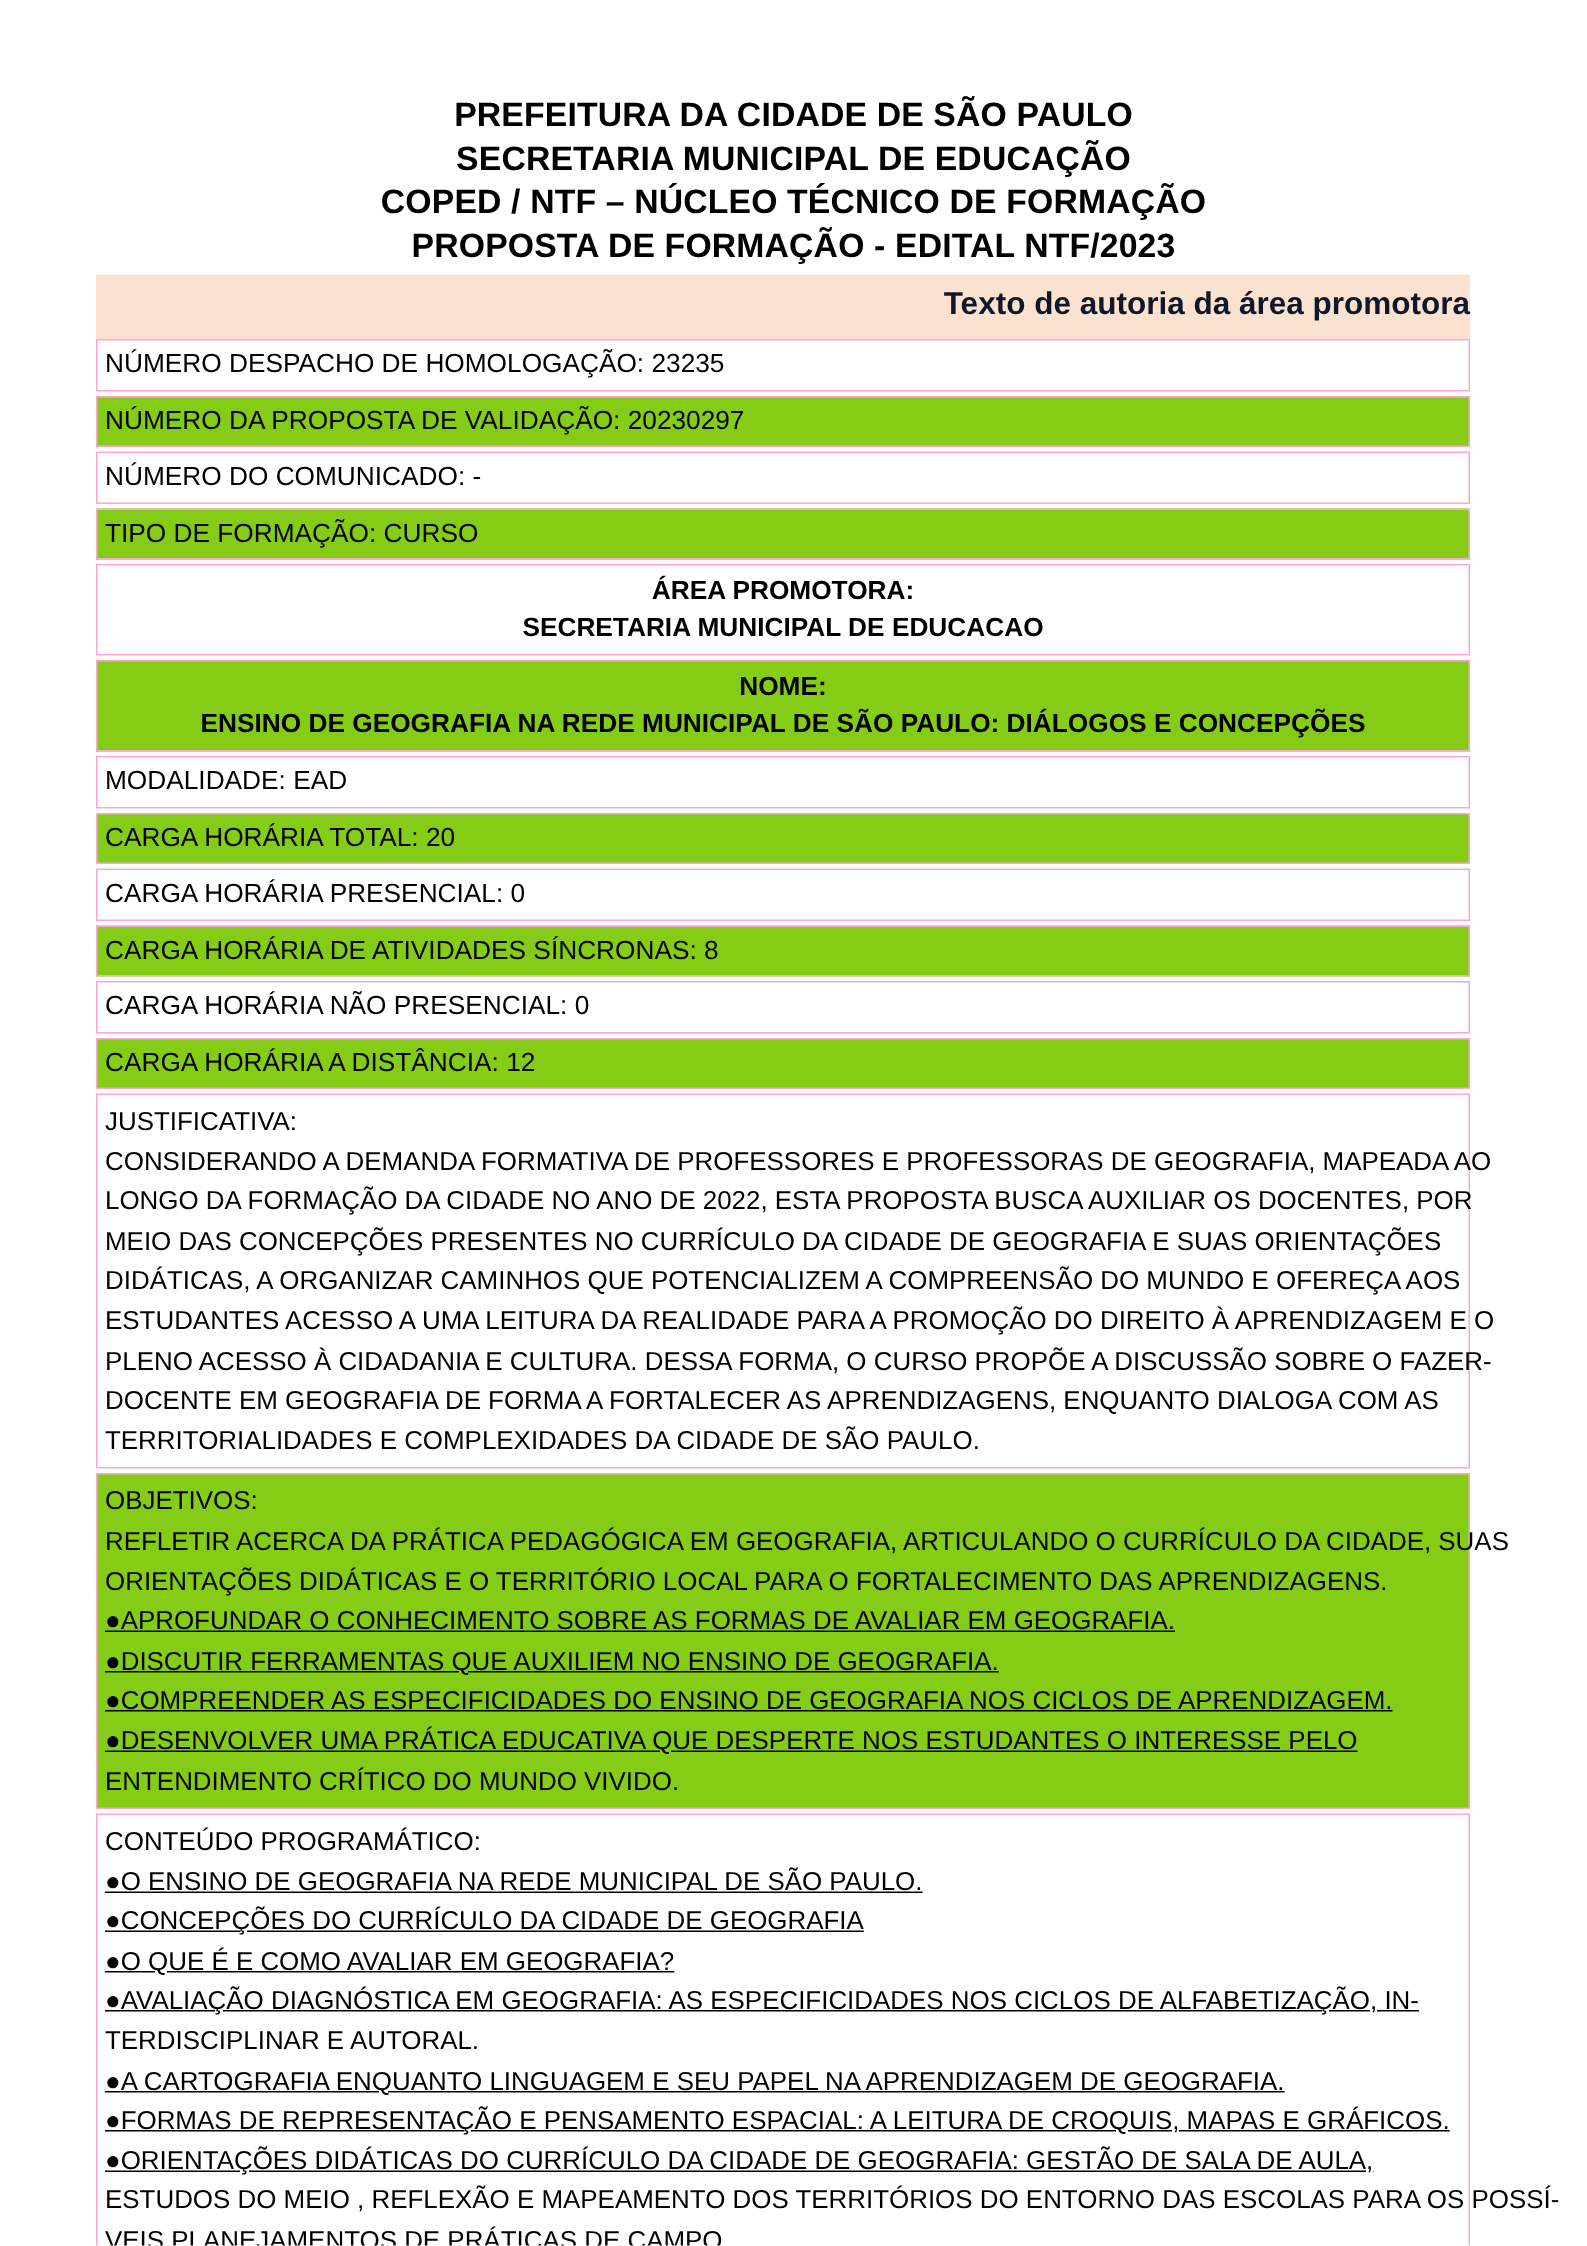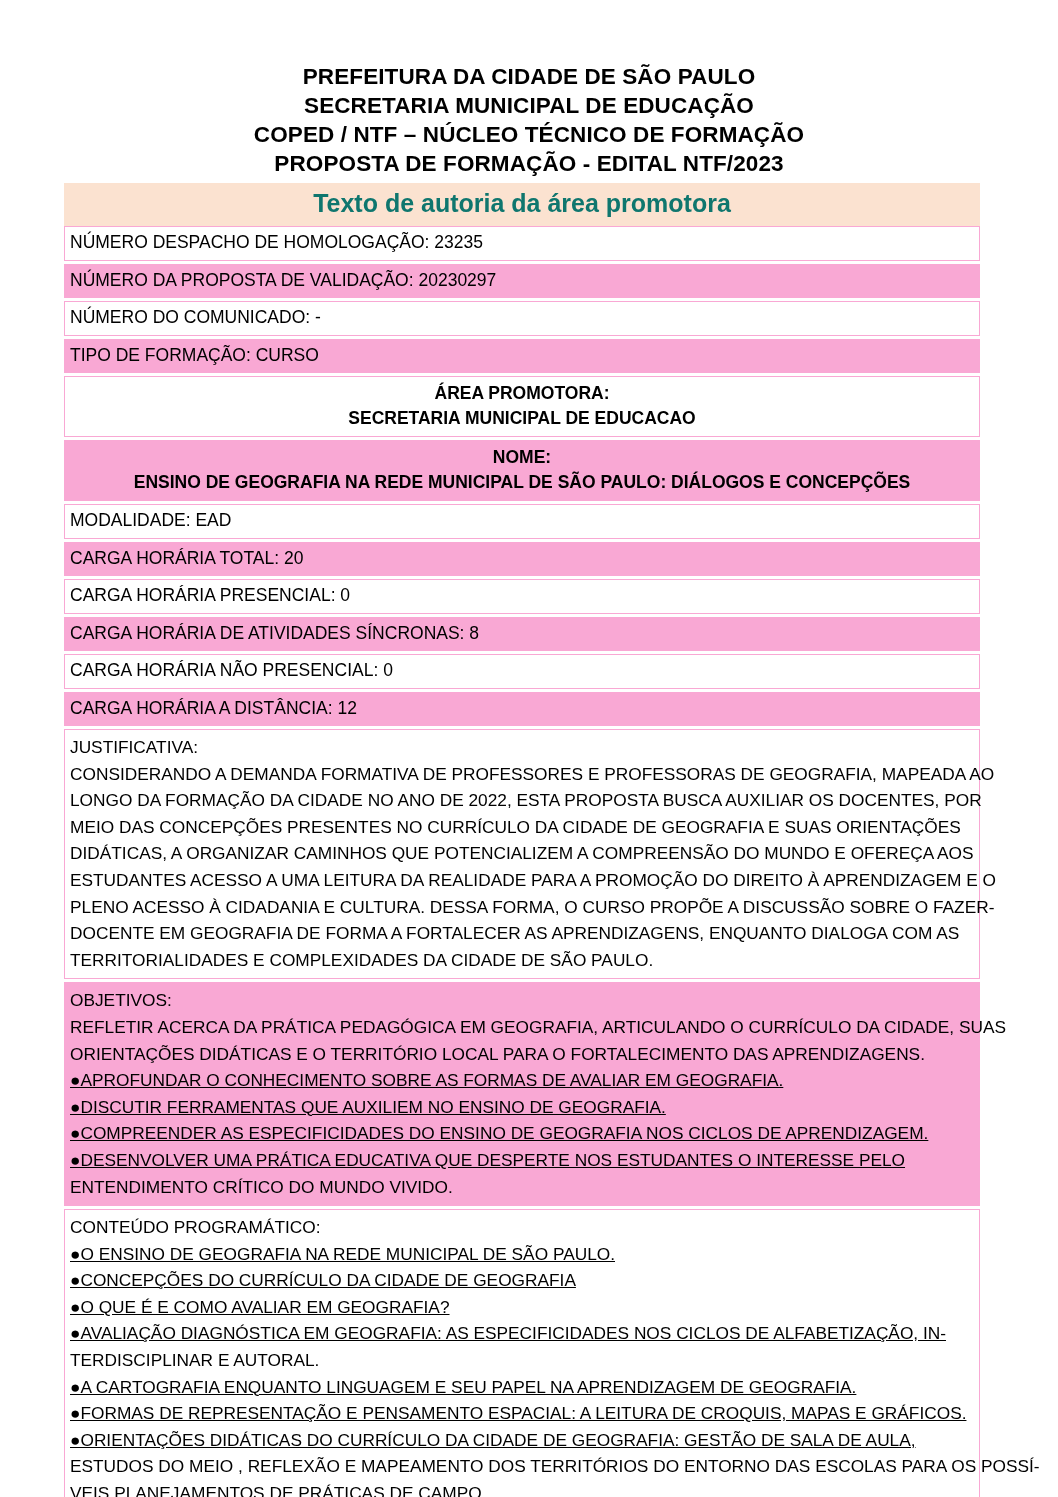--- a/index.html
+++ b/index.html
@@ -44,35 +44,36 @@
     margin-top: 5px;
   }
 
   .banner {
     background: #FBE2D0;
     text-align: center;
     padding: 5px 0 8px 0;
     box-sizing: border-box;
   }
   .banner-text {
-    color: #0f766e;
-    font-size: 25px;
+    color: #0f172a;
+    font-size: 21px;
     font-weight: bold;
     line-height: 30px;
+    text-align: right;
   }
 
   .row {
     border: 1px solid #f9a8d4;
     box-sizing: border-box;
     margin-bottom: 3px;
     padding: 4px 5px 5px 5px;
     background: #ffffff;
   }
   .row.alt {
-    background: #f9a8d4;
+    background: #84cc16;
   }
   .row .line {
     font-size: 17.5px;
     line-height: 23.5px;
     white-space: nowrap;
   }
   .row .line.bold {
     font-weight: bold;
     text-align: center;
   }

